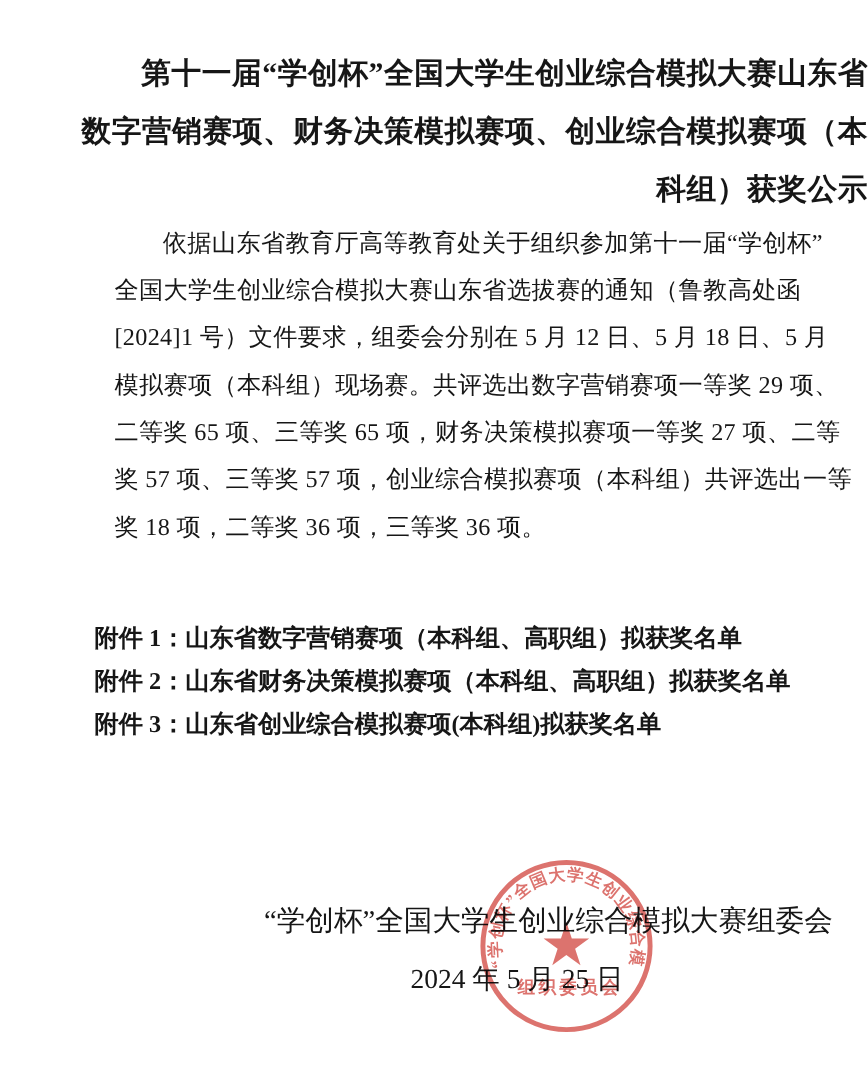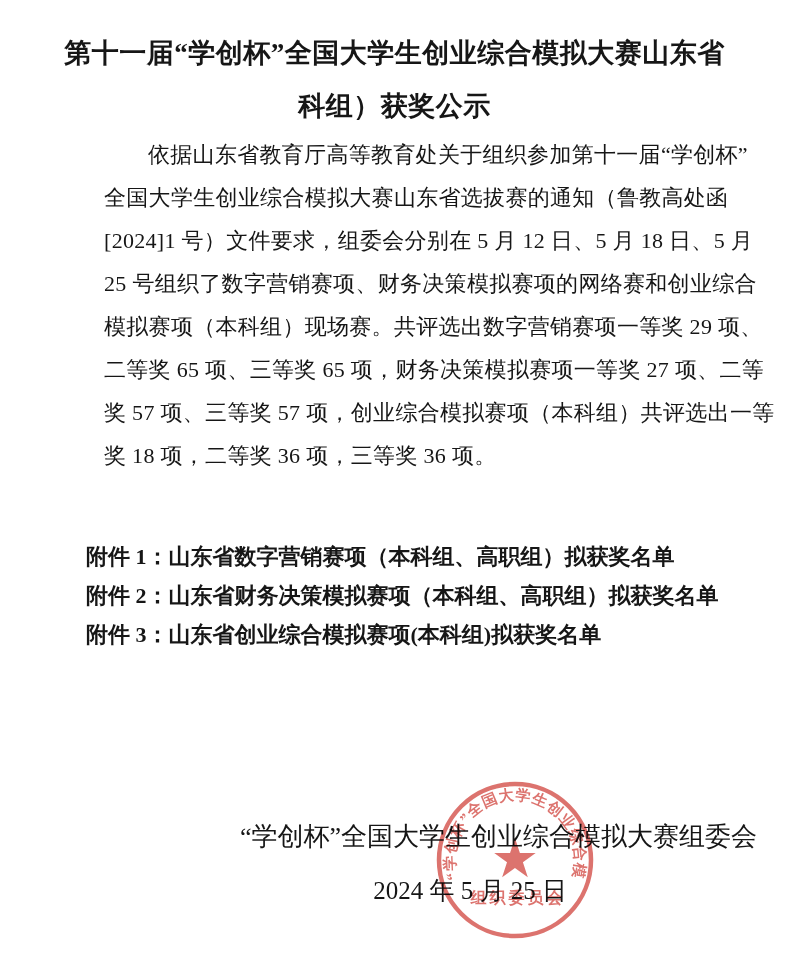--- a/index.html
+++ b/index.html
@@ -14,22 +14,22 @@
     color: #161616;
   }
   .page {
     position: relative;
     width: 789px;
     height: 968px;
     background: #ffffff;
     overflow: hidden;
   }
   .title {
-    padding-top: 27px;
-    text-align: center;
+    padding-top: 40px;
+    text-align: right;
     font-weight: bold;
     font-size: 27px;
     letter-spacing: 0.5px;
   }
   .title .tline {
     line-height: 53px;
     white-space: nowrap;
   }
   .para {
     margin-top: 0;
@@ -106,28 +106,28 @@
     font-weight: bold;
   }
 </style>
 </head>
 <body>
 
 <div class="page">
 
   <div class="title">
     <div class="tline">第十一届“学创杯”全国大学生创业综合模拟大赛山东省</div>
+    <div class="tline">数字营销赛项、财务决策模拟赛项、创业综合模拟赛项（本</div>
     <div class="tline">科组）获奖公示</div>
   </div>
 
   <div class="para">
     <div class="bline indent">依据山东省教育厅高等教育处关于组织参加第十一届“学创杯”</div>
     <div class="bline">全国大学生创业综合模拟大赛山东省选拔赛的通知（鲁教高处函</div>
     <div class="bline">[2024]1 号）文件要求，组委会分别在 5 月 12 日、5 月 18 日、5 月</div>
-    <div class="bline">25 号组织了数字营销赛项、财务决策模拟赛项的网络赛和创业综合</div>
     <div class="bline">模拟赛项（本科组）现场赛。共评选出数字营销赛项一等奖 29 项、</div>
     <div class="bline">二等奖 65 项、三等奖 65 项，财务决策模拟赛项一等奖 27 项、二等</div>
     <div class="bline">奖 57 项、三等奖 57 项，创业综合模拟赛项（本科组）共评选出一等</div>
     <div class="bline">奖 18 项，二等奖 36 项，三等奖 36 项。</div>
   </div>
 
   <div class="attachments">
     <div class="att">附件 1：山东省数字营销赛项（本科组、高职组）拟获奖名单</div>
     <div class="att">附件 2：山东省财务决策模拟赛项（本科组、高职组）拟获奖名单</div>
     <div class="att">附件 3：山东省创业综合模拟赛项(本科组)拟获奖名单</div>

